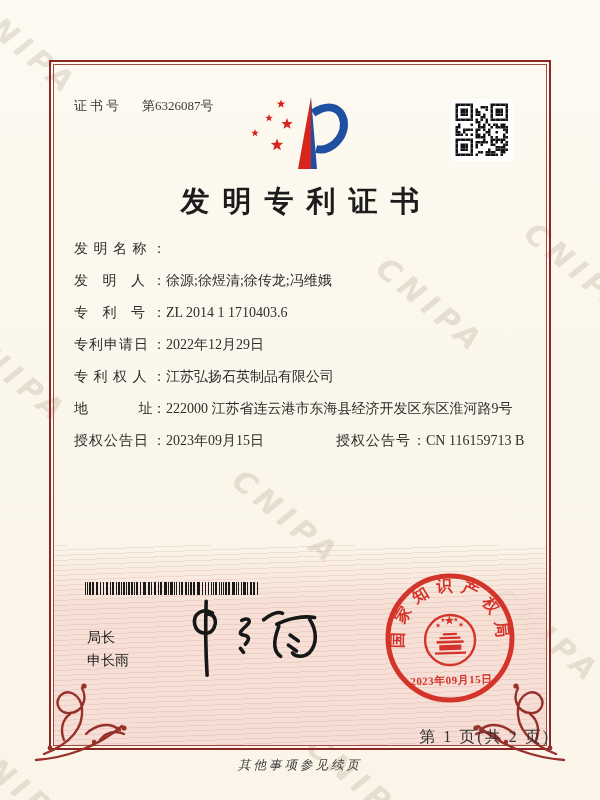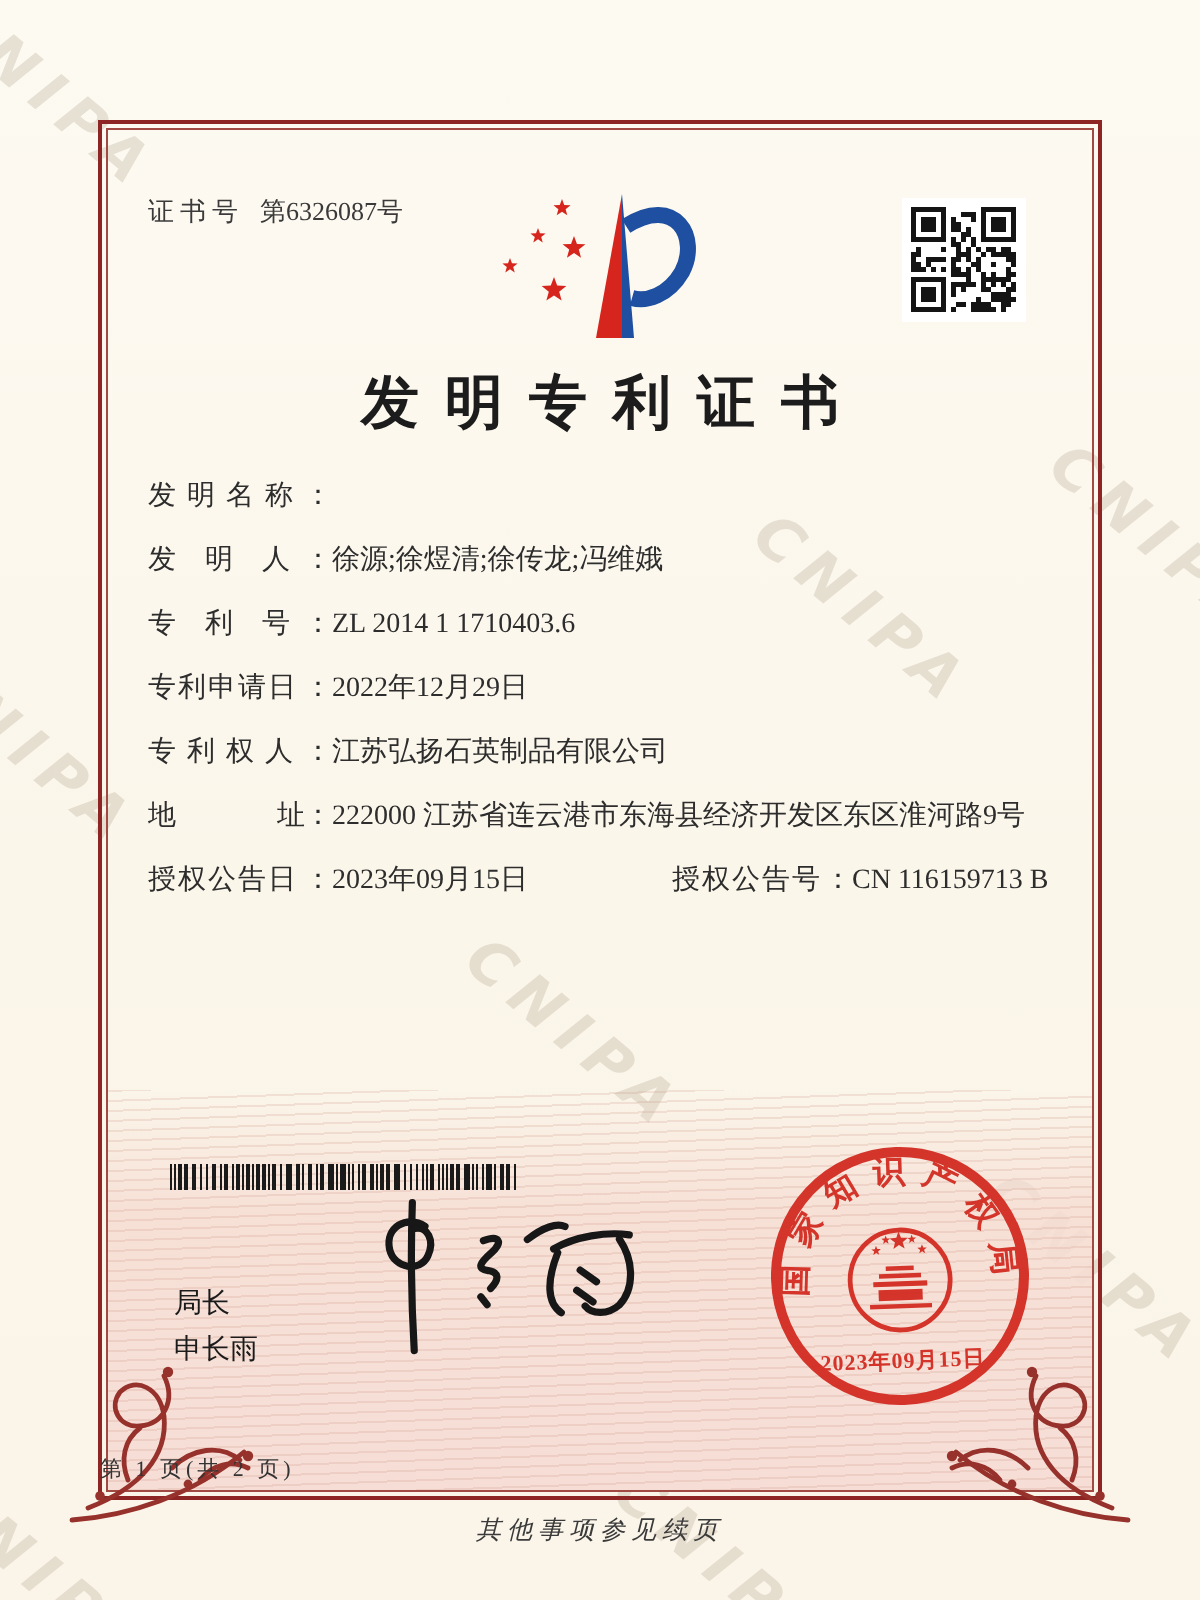--- a/index.html
+++ b/index.html
@@ -20,47 +20,47 @@
             border:1px solid #a14a44;overflow:hidden;}
   .pink-band{position:absolute;left:0;right:0;bottom:0;height:200px;
       background:
         repeating-linear-gradient(178deg,rgba(201,141,126,0.20) 0 1px,rgba(0,0,0,0) 1px 5px),
         linear-gradient(180deg,rgba(246,223,214,0) 0%,rgba(246,221,211,0.85) 30%,#f6ded6 100%);}
 
   .abs{position:absolute;z-index:3;}
 
   
   .cert-no{left:74px;top:97px;font-size:13px;color:#3a3a3a;}
-  .cert-no .lbl{letter-spacing:3px;margin-right:8px;}
+  .cert-no .lbl{letter-spacing:3px;margin-right:20px;}
   .title{left:50px;right:50px;top:182px;text-align:center;font-size:29px;font-weight:700;
          letter-spacing:13px;text-indent:13px;color:#1c1c1c;}
 
   
   .fields{left:74px;top:239px;width:458px;font-size:14px;color:#2d2d2d;}
   .field{display:flex;align-items:flex-end;line-height:20px;margin-bottom:12px;}
   .flabel{display:inline-block;flex:none;width:78px;white-space:pre;letter-spacing:1px;}
   .fcolon{flex:none;width:14px;}
   .fvalue{flex:1;}
   .pairA{display:flex;width:262px;flex:none;}
   .pairA .fvalue{flex:1;}
   .pairB{display:flex;flex:1;}
   .pairB .flabel{width:76px;}
 
   
   .legal{left:70px;top:464px;width:464px;font-size:12.5px;line-height:17.5px;
          font-style:italic;color:#1f1f1f;text-align:justify;}
   .legal p{margin:0 0 3px 0;text-indent:2em;}
 
   
-  .signer{left:87px;top:640px;font-family:Liberation Sans, sans-serif;
+  .signer{left:87px;top:626px;font-family:Liberation Serif, serif;
           font-size:14px;line-height:23px;color:#1b1b1b;}
   .signature{left:180px;top:586px;transform:rotate(-1.5deg);}
   .seal{left:382px;top:570px;transform:rotate(-2deg);opacity:0.93;}
   .barcode{left:85px;top:582px;}
-  .pagenum{left:50px;right:50px;top:727px;text-align:left;font-size:11px;
+  .pagenum{left:50px;right:50px;top:727px;text-align:right;font-size:16px;
            letter-spacing:2px;color:#333;}
   .note{left:0;right:0;top:757px;text-align:center;font-size:12.5px;font-style:italic;
         letter-spacing:3px;color:#3a3a3a;}
   .corner{z-index:3;}
 </style>
 </head>
 <body>
 
 <div class="page">
 

